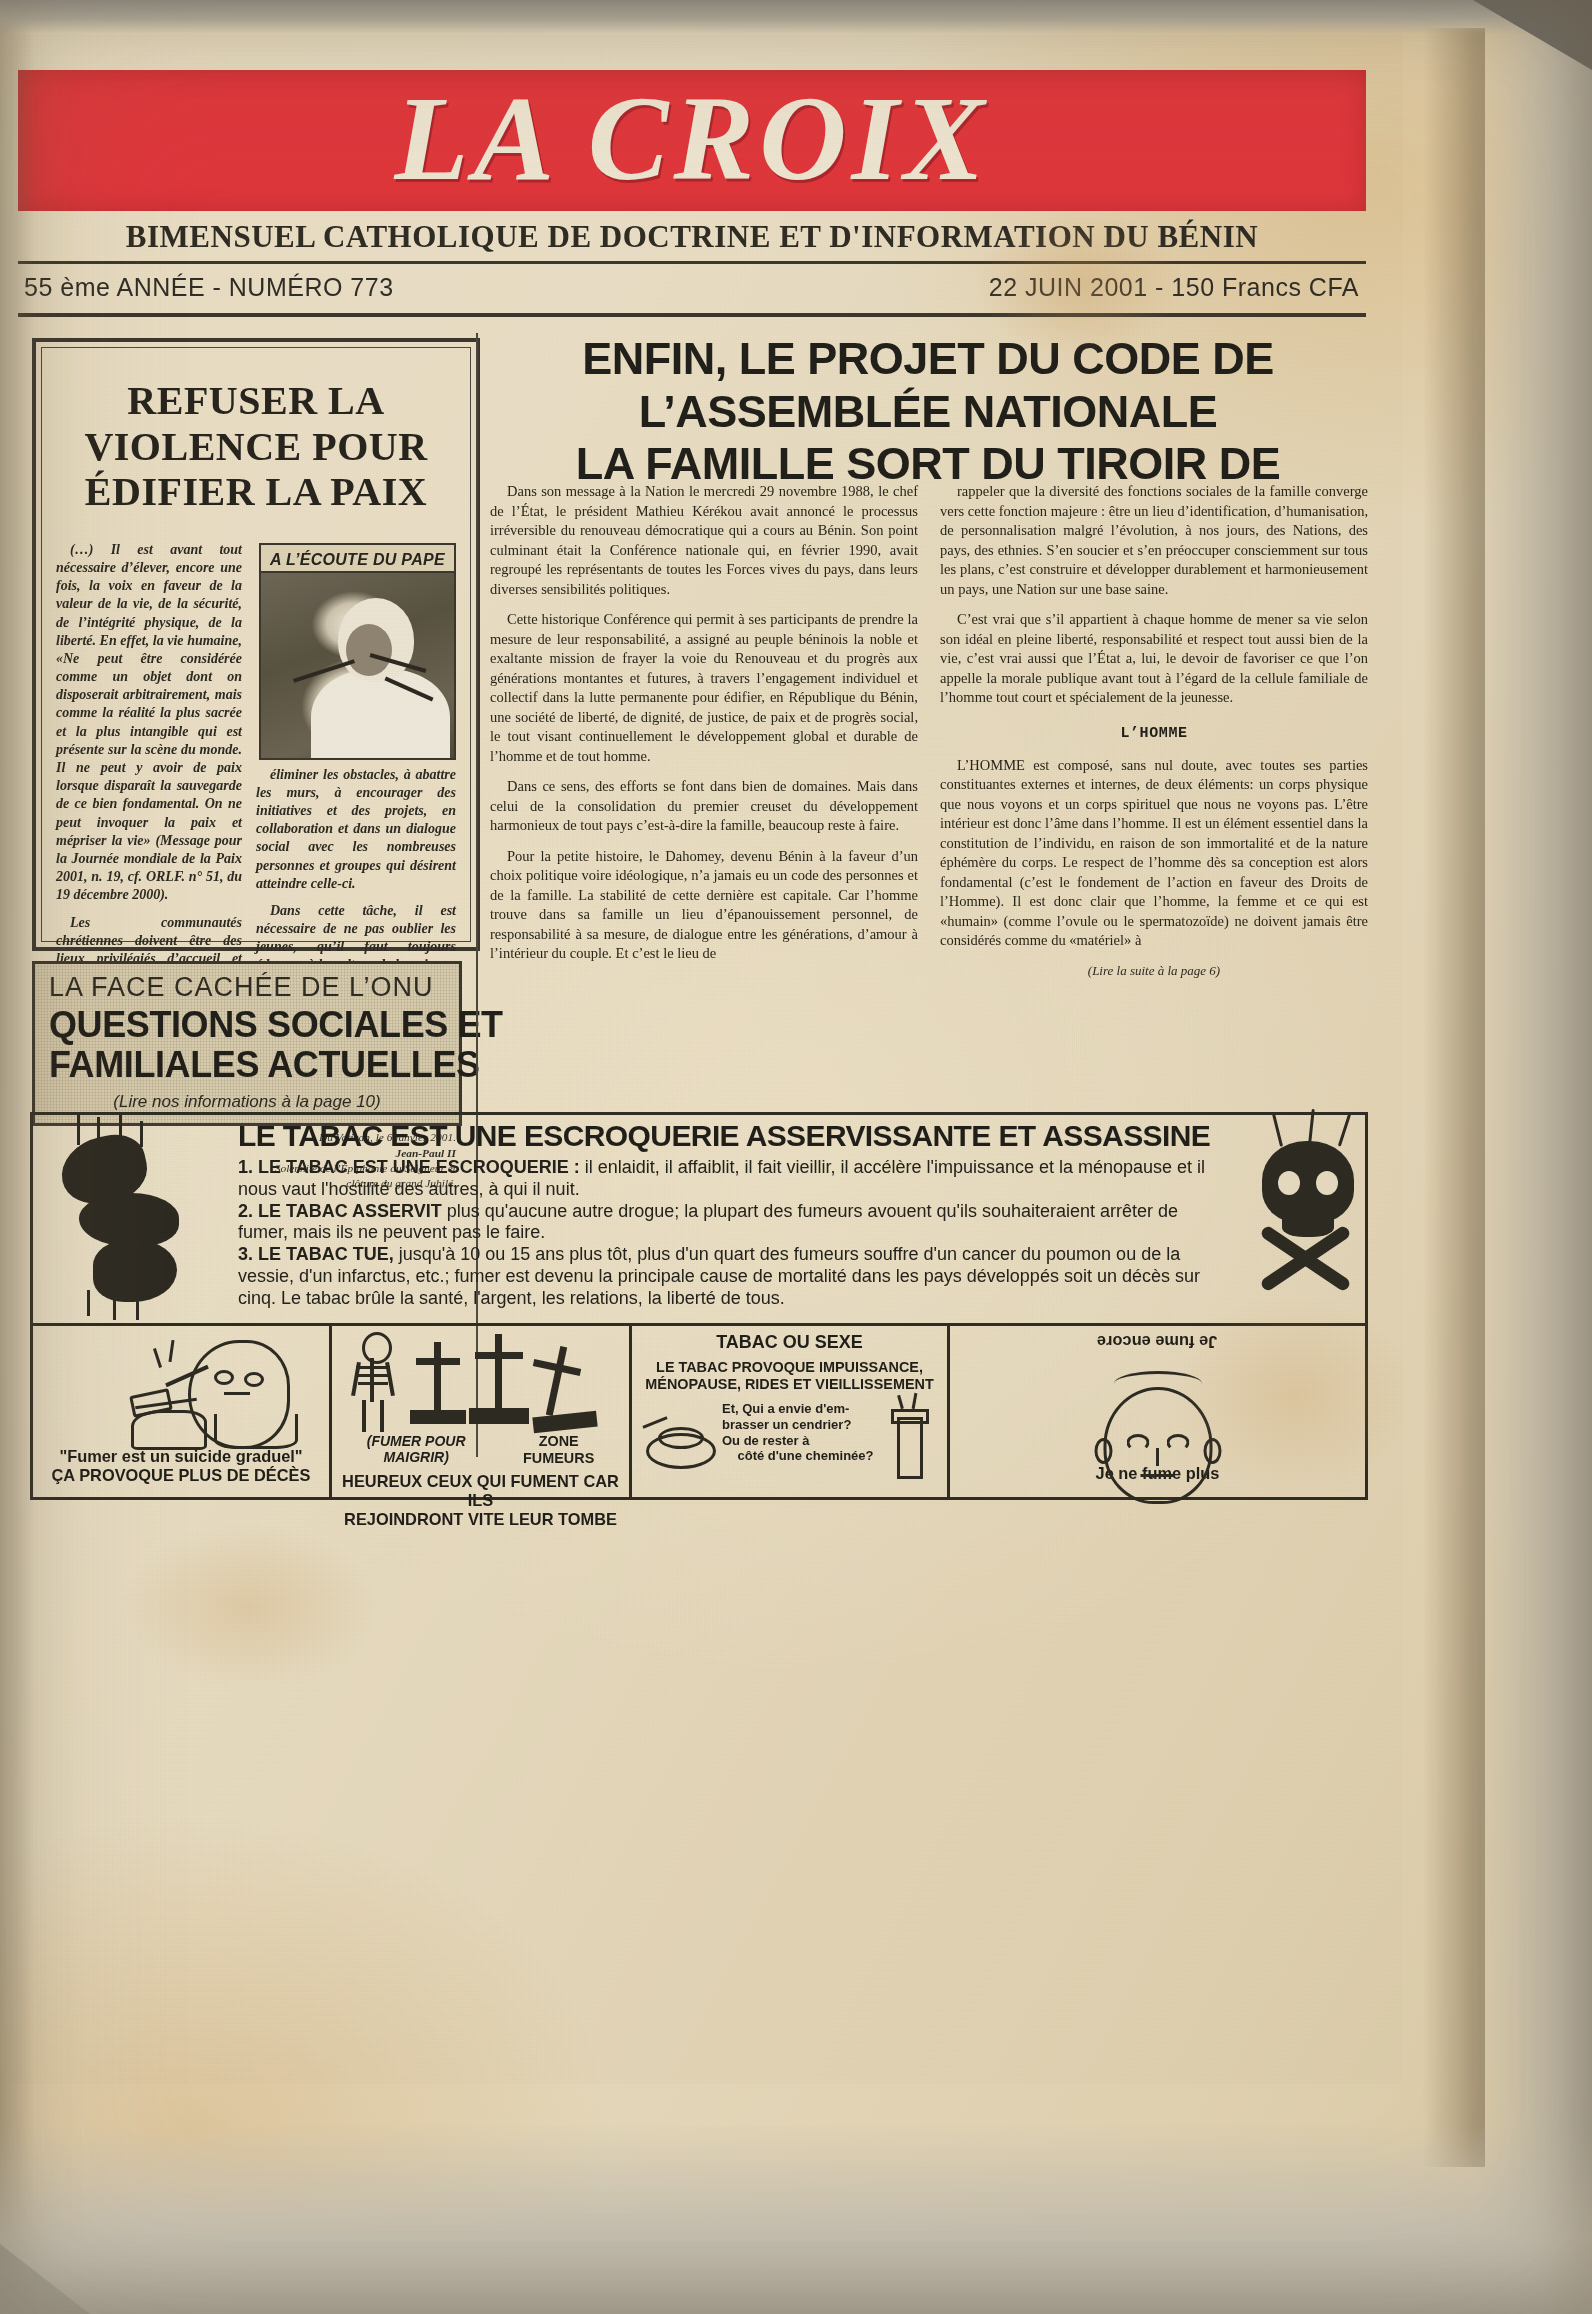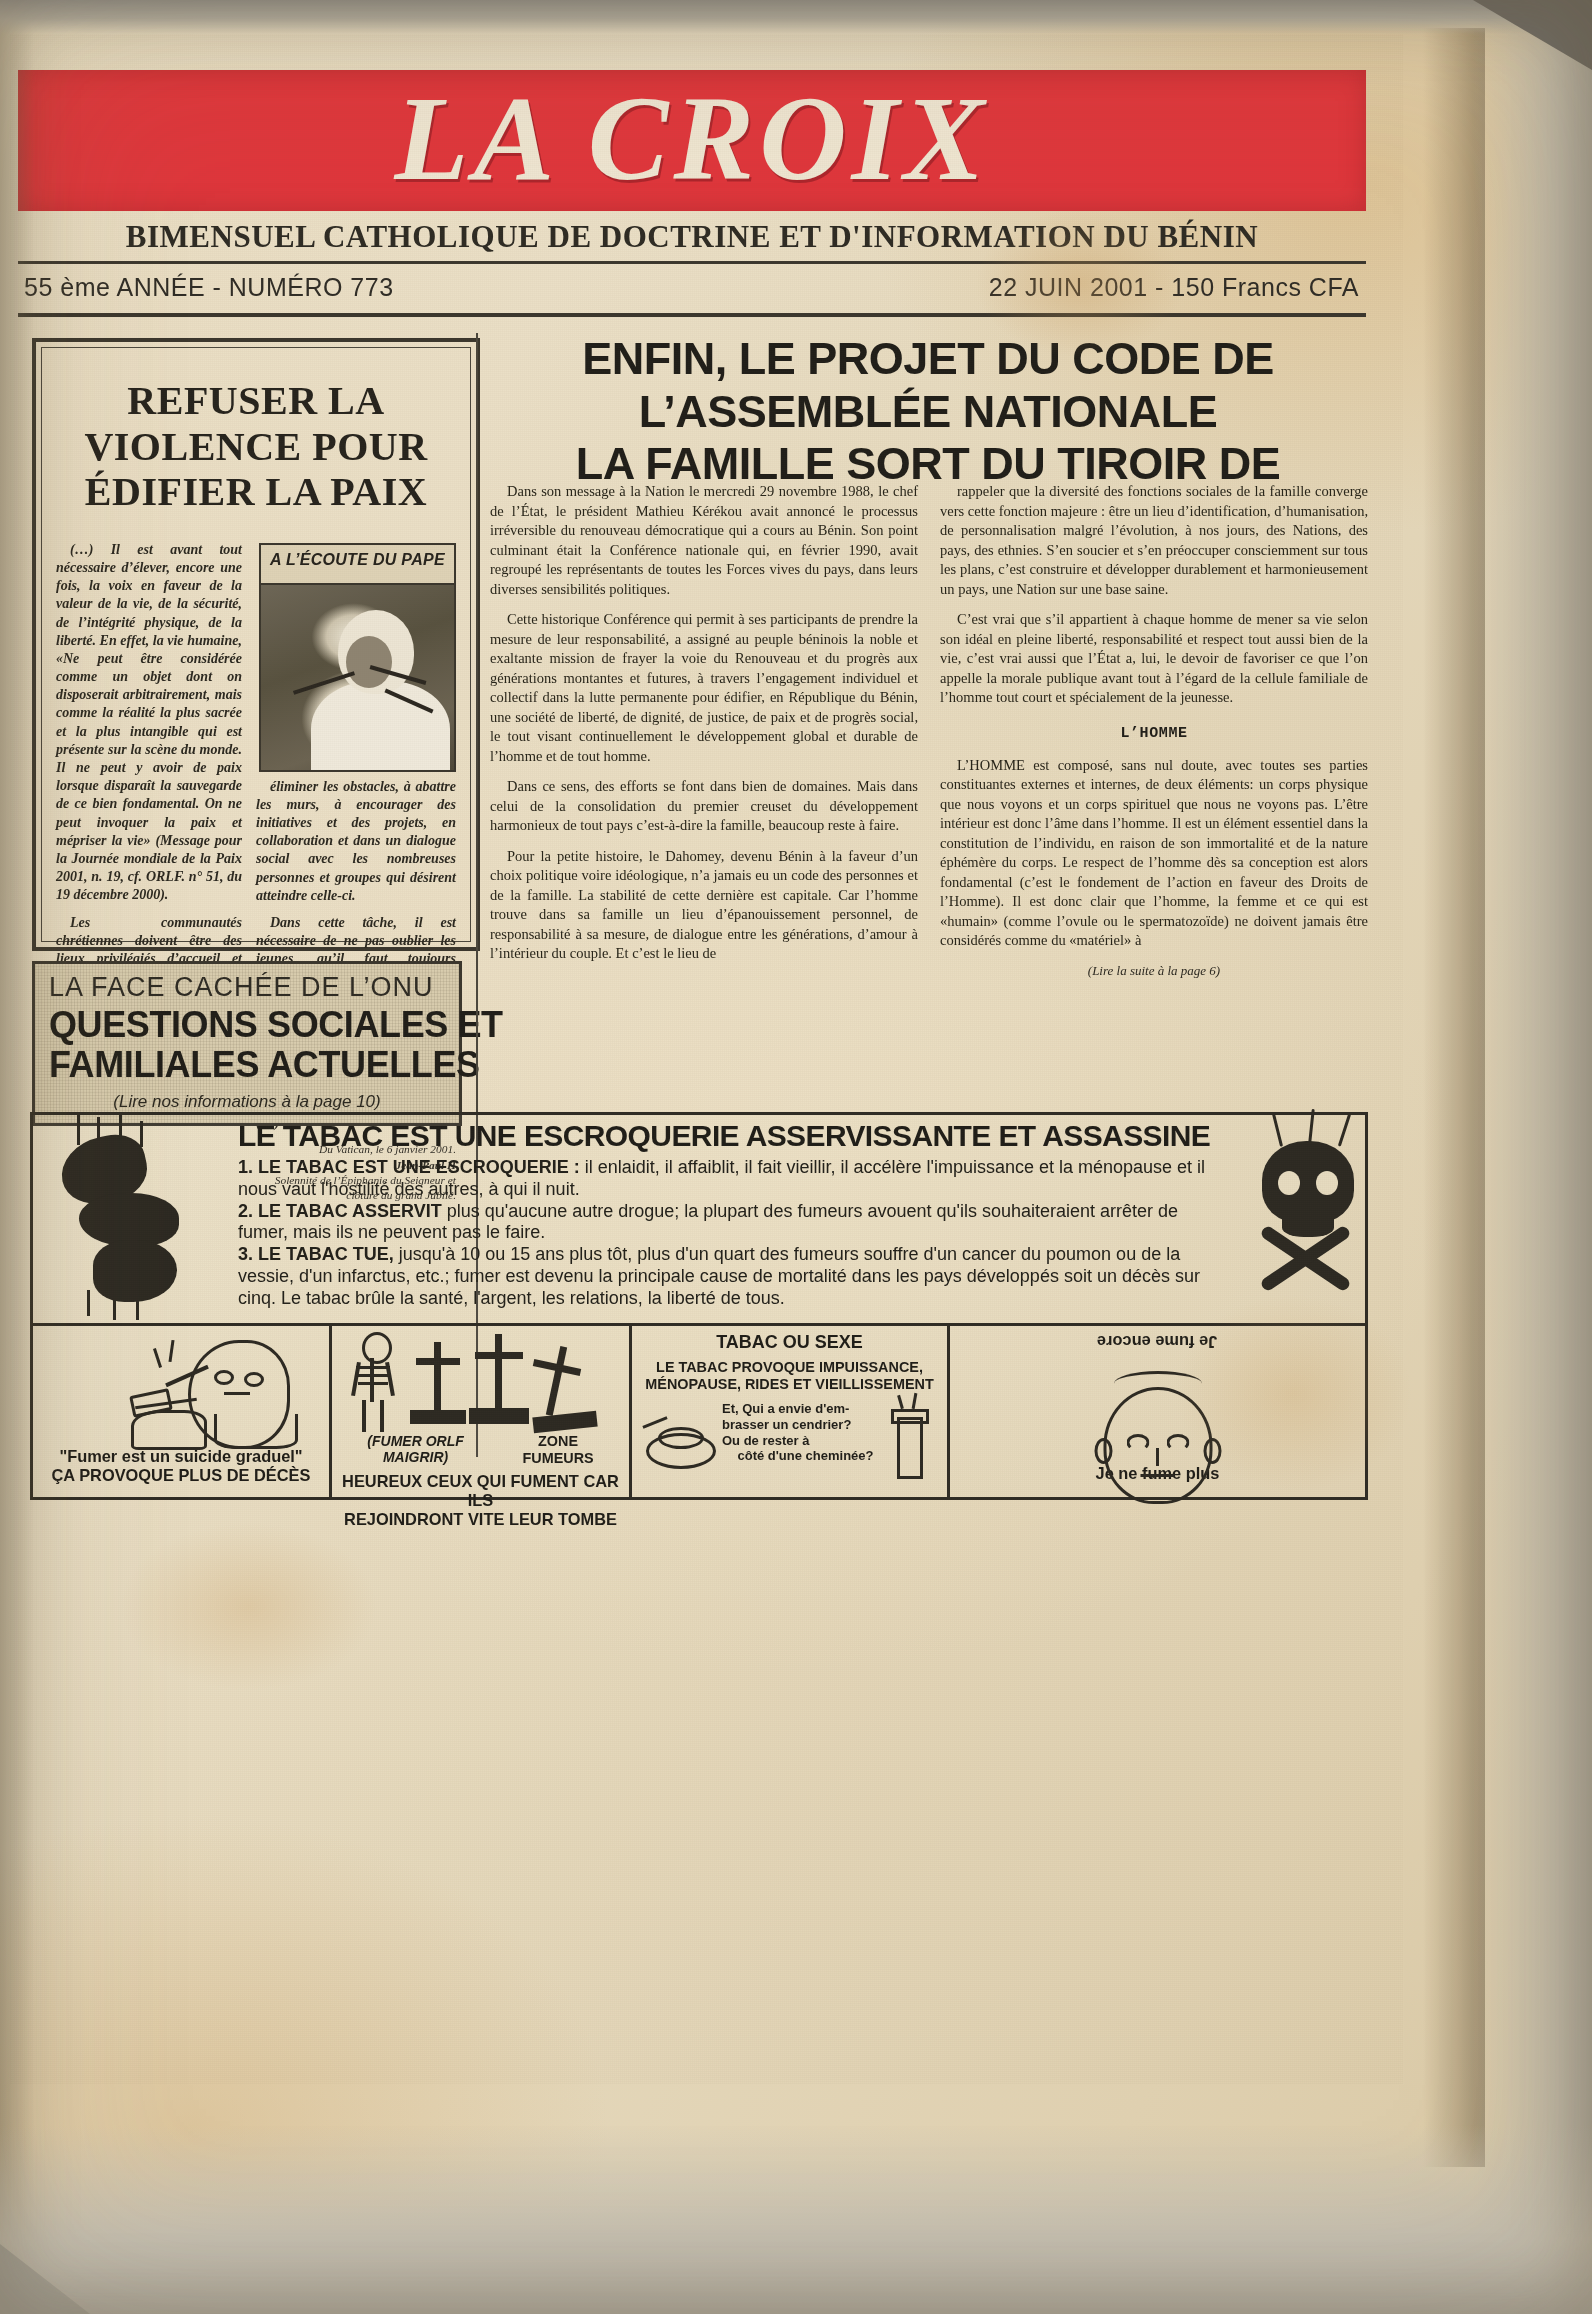--- a/index.html
+++ b/index.html
@@ -111,21 +111,21 @@
     hyphens:none;
   }
   .bodyI p{margin:0 0 9px 0;text-indent:14px;}
   .wrapfig{
     float:right;width:193px;margin:2px 0 6px 10px;
     border:2px solid #3a362d;
   }
   .figcap{
     font-family:"Liberation Sans", sans-serif;font-weight:bold;font-style:italic;
     font-size:16px;color:#26231d;text-align:center;
-    padding:5px 0 12px;border-bottom:2px solid #3a362d;background:#ded2b6;
+    padding:5px 0 0;border-bottom:2px solid #3a362d;background:#ded2b6;
     letter-spacing:0.3px;
   }
   .photo{
     height:185px;position:relative;overflow:hidden;
     background:
       radial-gradient(ellipse 60px 48px at 48% 28%, #efe9da 0%, #cdc4ae 45%, rgba(0,0,0,0) 70%),
       radial-gradient(ellipse 70px 60px at 50% 72%, #f2ece0 0%, #d8cfb9 55%, rgba(0,0,0,0) 80%),
       linear-gradient(160deg,#6d6657 0%, #57513f 40%, #6b6352 75%, #4d4738 100%);
   }
   .photo .mic{position:absolute;left:16%;top:52%;width:64px;height:4px;background:#2b2720;transform:rotate(-18deg);}
@@ -434,21 +434,21 @@
           <div class="cross" style="left:72px;top:80px;width:56px;height:14px;"></div>
           <div class="cross" style="left:157px;top:4px;width:7px;height:80px;"></div>
           <div class="cross" style="left:137px;top:22px;width:48px;height:7px;"></div>
           <div class="cross" style="left:131px;top:78px;width:60px;height:16px;"></div>
           <div class="cross" style="left:215px;top:16px;width:7px;height:70px;transform:rotate(12deg);"></div>
           <div class="cross" style="left:195px;top:34px;width:48px;height:7px;transform:rotate(12deg);"></div>
           <div class="cross" style="left:195px;top:84px;width:64px;height:16px;transform:rotate(-6deg);"></div>
         </div>
         <div style="display:flex;justify-content:space-around;">
           <div>
-            <div class="capitalic">(FUMER ORLF</div>
+            <div class="capitalic">(FUMER POUR</div>
             <div class="capitalic">MAIGRIR)</div>
           </div>
           <div>
             <div class="cap-sm">ZONE</div>
             <div class="cap-sm">FUMEURS</div>
           </div>
         </div>
         <div class="capbold" style="margin-top:4px;">HEUREUX  CEUX  QUI  FUMENT CAR ILS</div>
         <div class="capbold">REJOINDRONT VITE LEUR TOMBE</div>
       </div>

